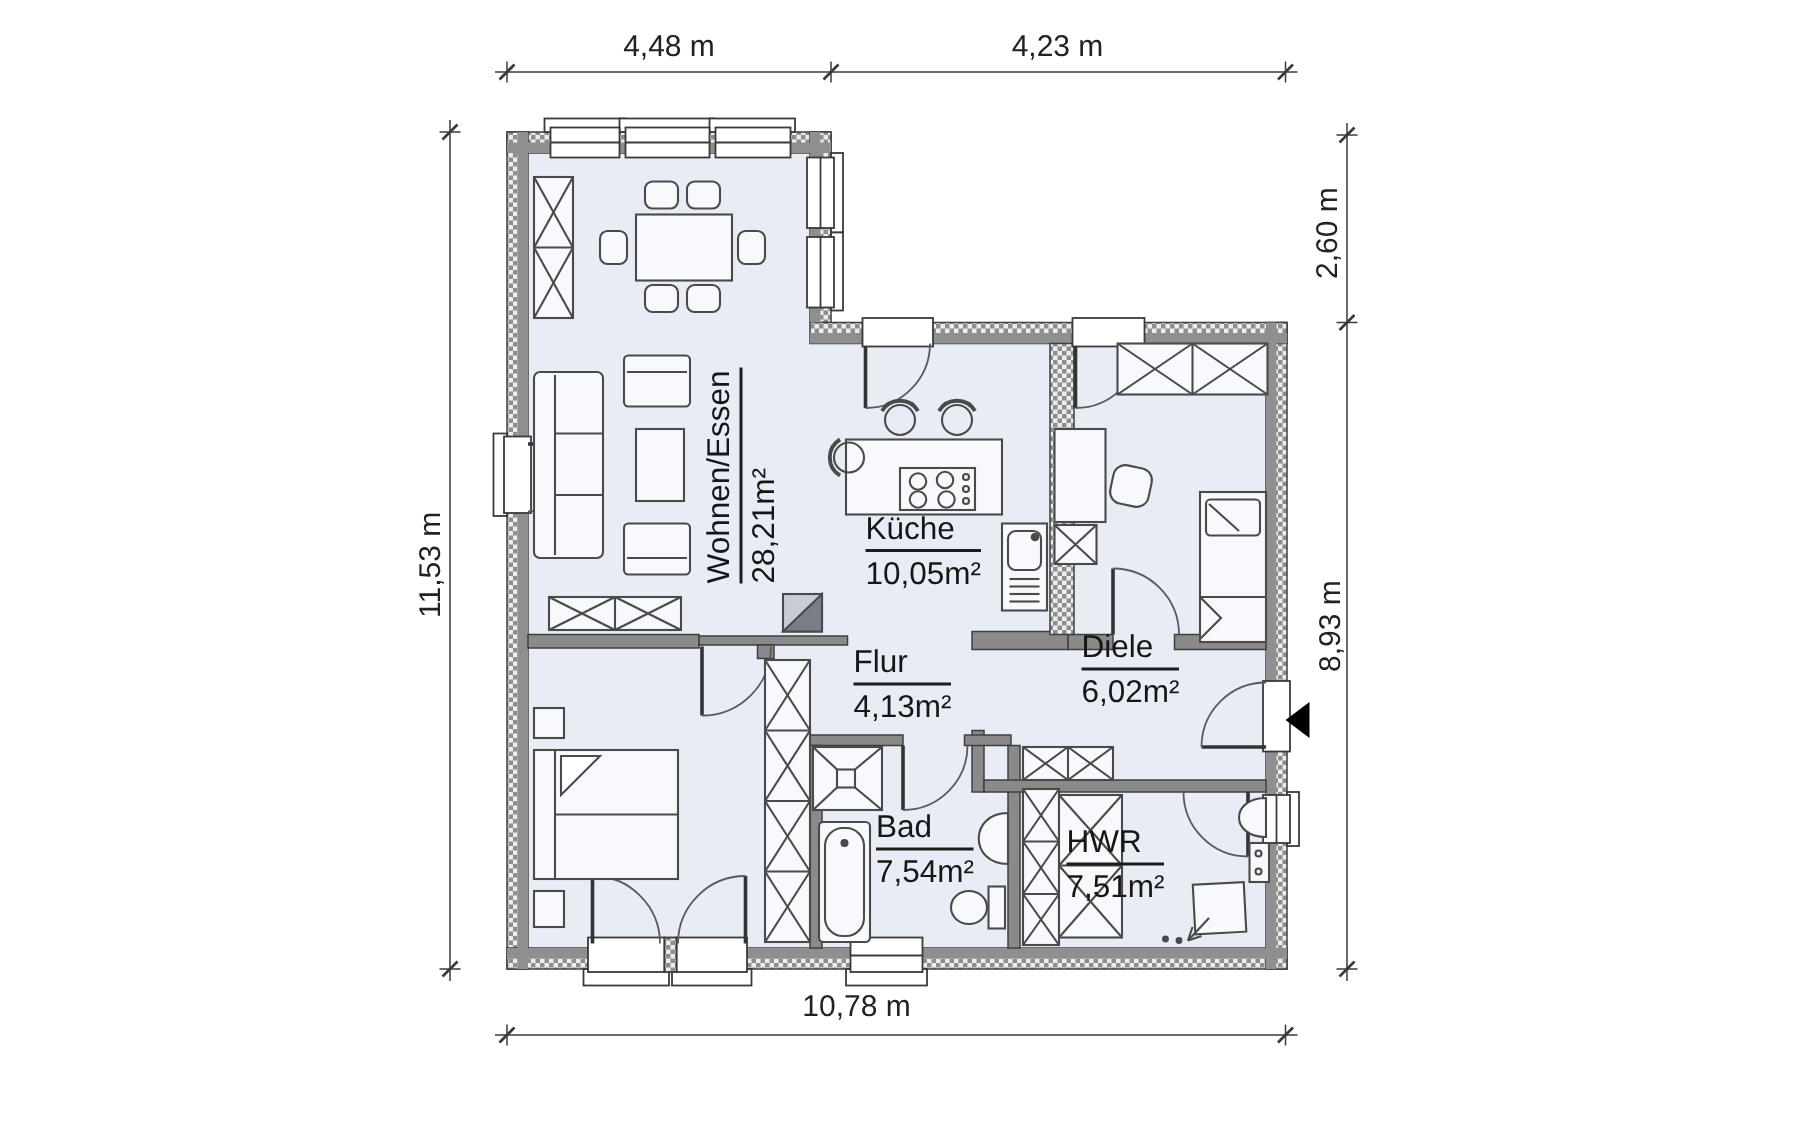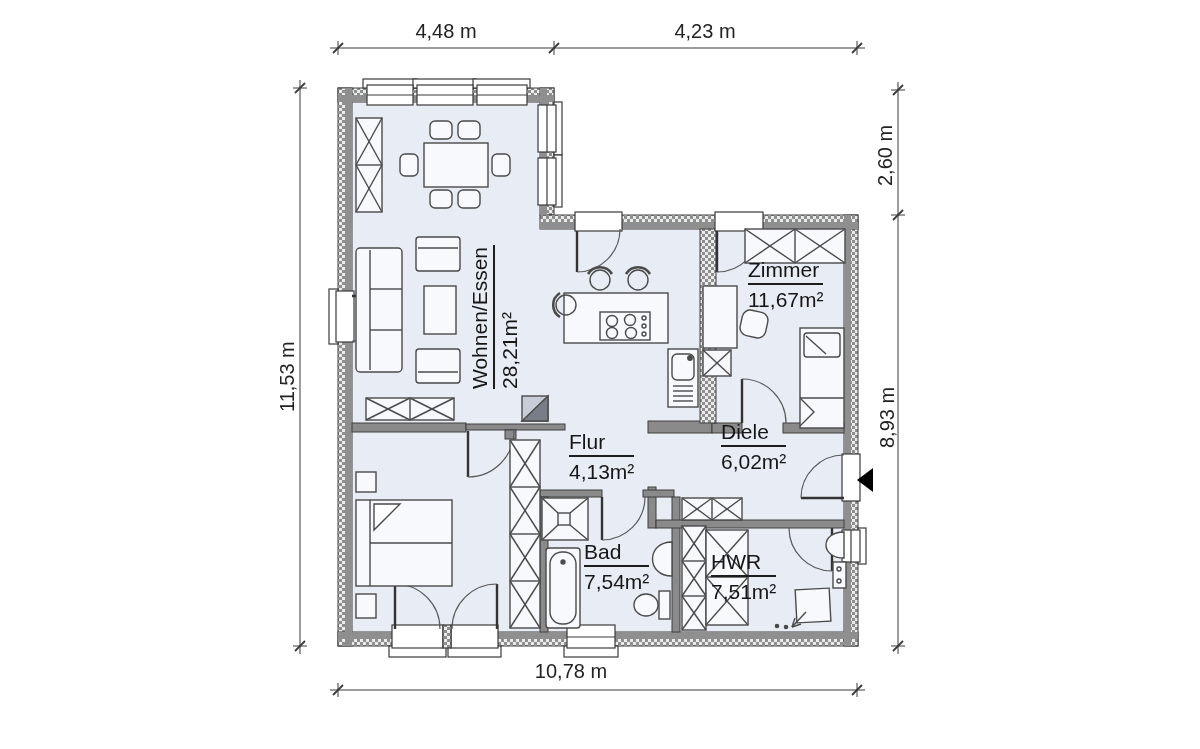--- a/index.html
+++ b/index.html
@@ -376,23 +376,23 @@
       <line x1="893" y1="220" x2="903" y2="210"></line>
       <line x1="893" y1="651" x2="903" y2="641"></line>
     </g>
   </g>
 </svg>
 
 <div class="lbl rot" style="left:468px;top:389px">
   <span class="nm">Wohnen/Essen</span>
   <span class="ar">28,21m²</span>
 </div>
-<div class="lbl" style="left:748px;top:258px">
-  <span class="nm">Zimmer</span>
-  <span class="ar">11,67m²</span>
+<div class="lbl" style="left:577px;top:341px">
+  <span class="nm">Küche</span>
+  <span class="ar">10,05m²</span>
 </div>
 <div class="lbl" style="left:569px;top:430px">
   <span class="nm">Flur</span>
   <span class="ar">4,13m²</span>
 </div>
 <div class="lbl" style="left:721px;top:420px">
   <span class="nm">Diele</span>
   <span class="ar">6,02m²</span>
 </div>
 <div class="lbl" style="left:584px;top:540px">

